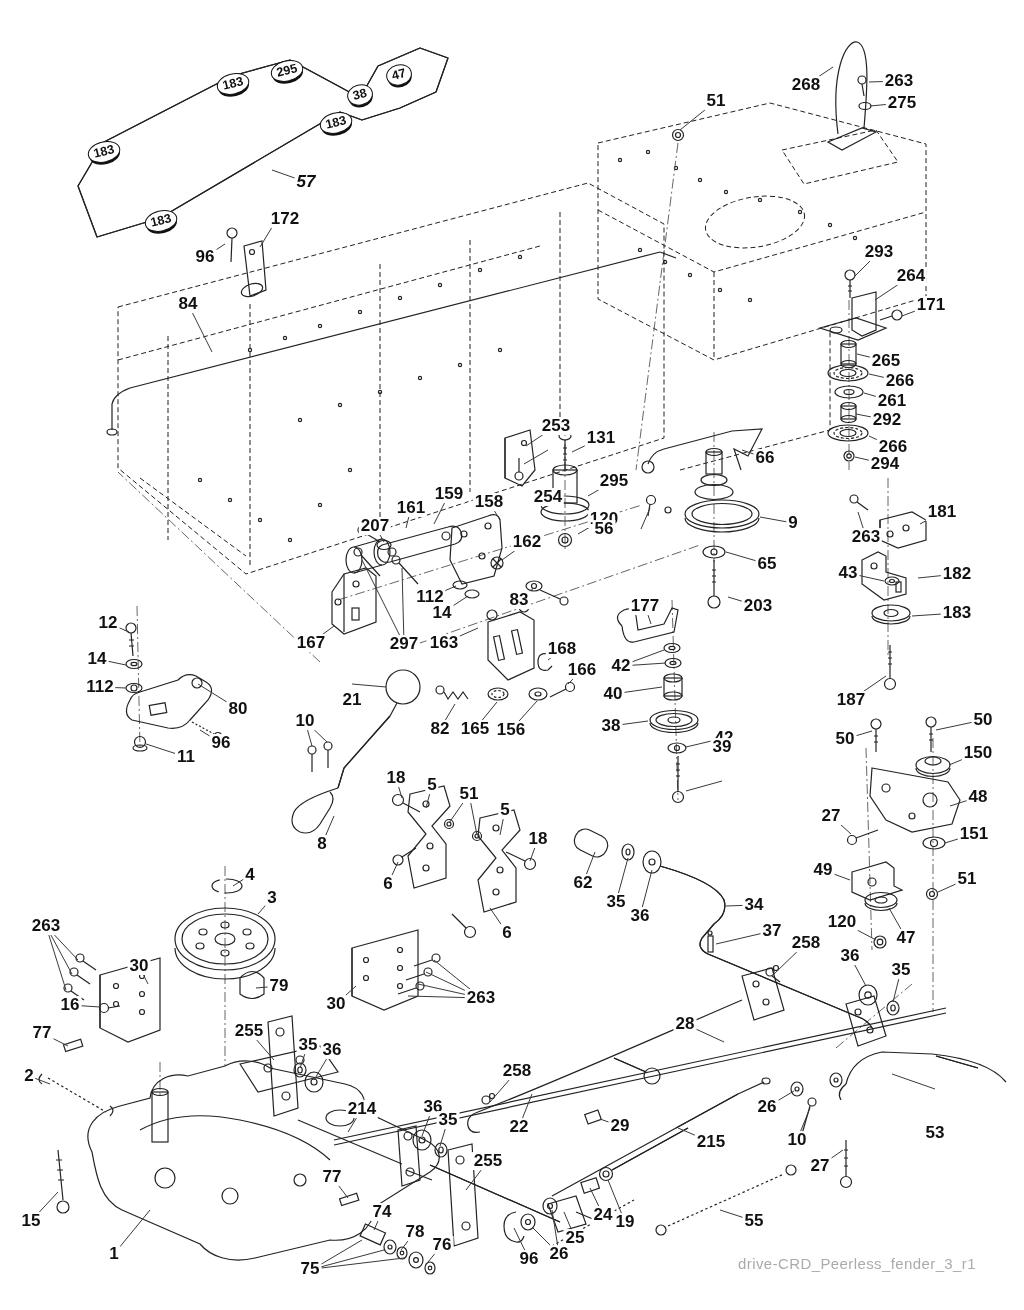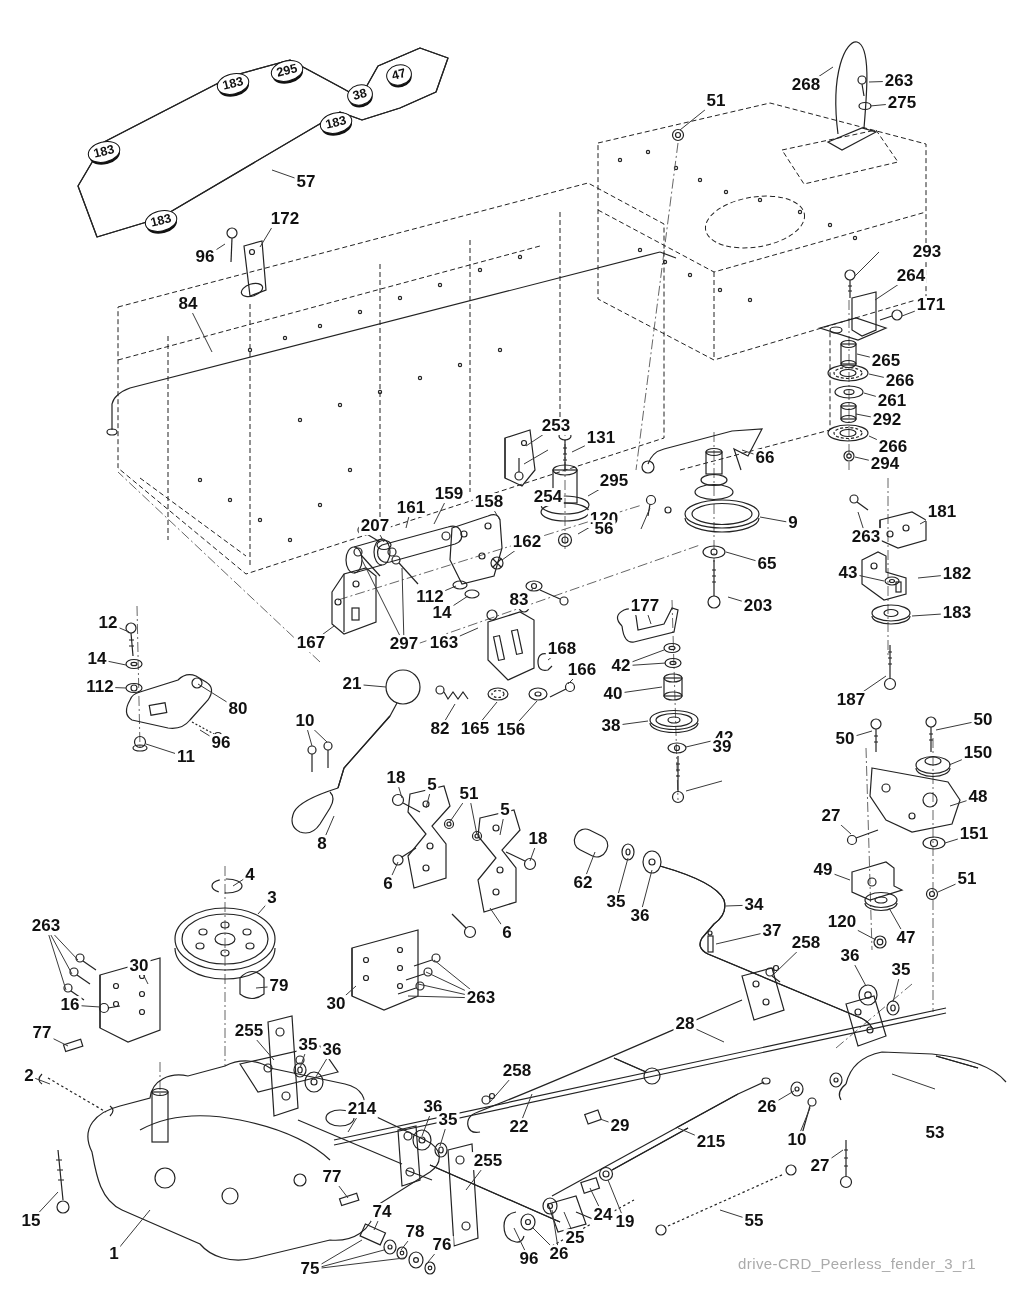--- a/index.html
+++ b/index.html
@@ -715,29 +715,29 @@
     </svg>
 
   <div id="labels-layer">
       <span class="part-label circled" style="left: 233px; top: 84px;">183</span>
       <span class="part-label circled" style="left: 287px; top: 71px;">295</span>
       <span class="part-label circled" style="left: 399px; top: 75px;">47</span>
       <span class="part-label circled" style="left: 360px; top: 95px;">38</span>
       <span class="part-label circled" style="left: 336px; top: 123px;">183</span>
       <span class="part-label circled" style="left: 104px; top: 152px;">183</span>
       <span class="part-label circled" style="left: 161px; top: 221px;">183</span>
-      <span class="part-label" style="left: 306px; top: 182px;">57</span>
+      <span class="part-label" style="left: 306px; top: 182px; font-style: italic;">57</span>
       <span class="part-label" style="left: 205px; top: 257px;">96</span>
       <span class="part-label" style="left: 277px; top: 219px; margin-left: 8px;">172</span>
       <span class="part-label" style="left: 188px; top: 304px;">84</span>
       <span class="part-label" style="left: 716px; top: 101px;">51</span>
       <span class="part-label" style="left: 806px; top: 85px;">268</span>
       <span class="part-label" style="left: 899px; top: 81px;">263</span>
       <span class="part-label" style="left: 902px; top: 103px;">275</span>
-      <span class="part-label" style="left: 879px; top: 252px; margin-left: 48px;">293</span>
+      <span class="part-label" style="left: 879px; top: 252px;">293</span>
       <span class="part-label" style="left: 911px; top: 276px;">264</span>
       <span class="part-label" style="left: 931px; top: 305px;">171</span>
       <span class="part-label" style="left: 886px; top: 361px;">265</span>
       <span class="part-label" style="left: 900px; top: 381px;">266</span>
       <span class="part-label" style="left: 892px; top: 401px;">261</span>
       <span class="part-label" style="left: 887px; top: 420px;">292</span>
       <span class="part-label" style="left: 893px; top: 447px;">266</span>
       <span class="part-label" style="left: 885px; top: 464px;">294</span>
       <span class="part-label" style="left: 942px; top: 512px;">181</span>
       <span class="part-label" style="left: 866px; top: 537px;">263</span>
@@ -761,21 +761,21 @@
       <span class="part-label" style="left: 489px; top: 502px;">158</span>
       <span class="part-label" style="left: 527px; top: 542px;">162</span>
       <span class="part-label" style="left: 430px; top: 597px;">112</span>
       <span class="part-label" style="left: 442px; top: 613px;">14</span>
       <span class="part-label" style="left: 519px; top: 600px;">83</span>
       <span class="part-label" style="left: 311px; top: 643px;">167</span>
       <span class="part-label" style="left: 404px; top: 644px;">297</span>
       <span class="part-label" style="left: 444px; top: 643px;">163</span>
       <span class="part-label" style="left: 562px; top: 649px;">168</span>
       <span class="part-label" style="left: 582px; top: 670px;">166</span>
-      <span class="part-label" style="left: 352px; top: 684px;">21</span>
+      <span class="part-label" style="left: 352px; top: 700px;">21</span>
       <span class="part-label" style="left: 440px; top: 729px;">82</span>
       <span class="part-label" style="left: 475px; top: 729px;">165</span>
       <span class="part-label" style="left: 511px; top: 730px;">156</span>
       <span class="part-label" style="left: 305px; top: 721px;">10</span>
       <span class="part-label" style="left: 322px; top: 844px;">8</span>
       <span class="part-label" style="left: 645px; top: 606px;">177</span>
       <span class="part-label" style="left: 621px; top: 666px;">42</span>
       <span class="part-label" style="left: 613px; top: 694px;">40</span>
       <span class="part-label" style="left: 611px; top: 726px;">38</span>
       <span class="part-label" style="left: 724px; top: 738px;">42</span>

